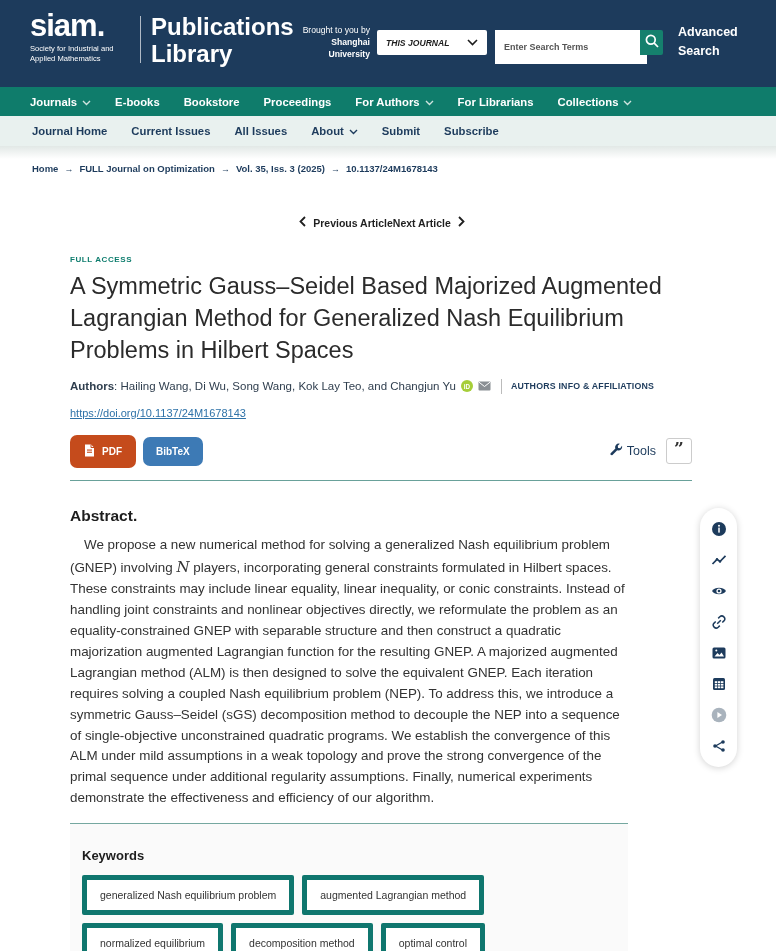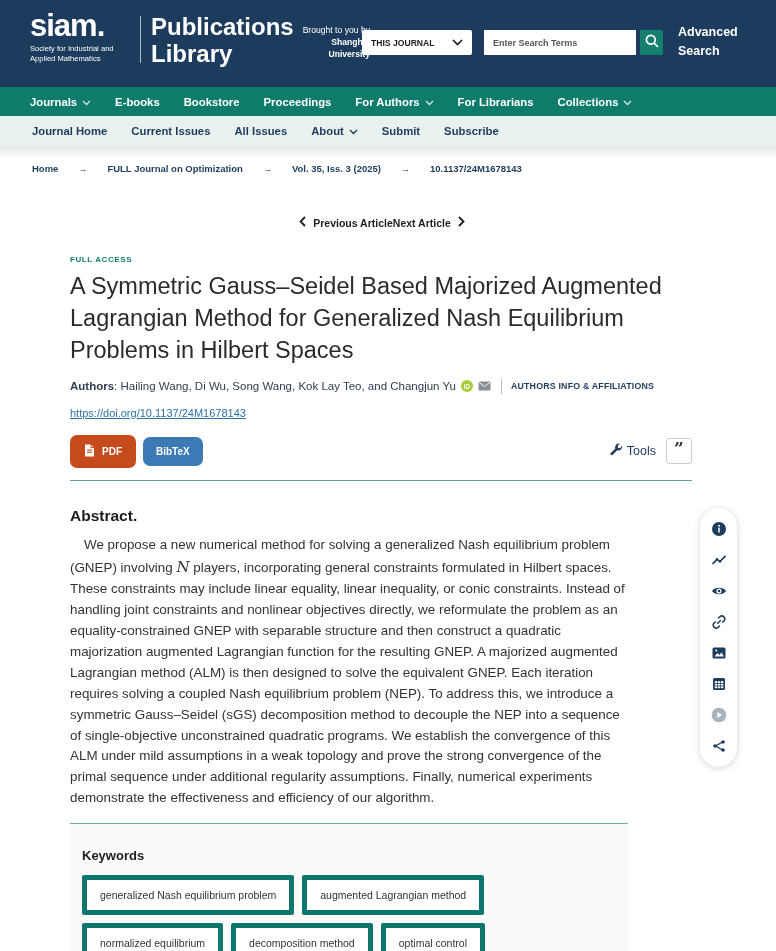--- a/index.html
+++ b/index.html
@@ -9,35 +9,35 @@
 
   
   .header { position:absolute; top:0; left:0; right:0; height:87px; background:#1d3b5c; }
   .logo { position:absolute; left:30px; top:12px; color:#fff; cursor:pointer; }
   .logo-word { font-size:31px; font-weight:bold; letter-spacing:-1px; line-height:.9; }
   .logo-tag { font-size:7.6px; margin-top:4px; line-height:1.3; }
   .header-divider { position:absolute; left:140px; top:16px; width:1px; height:47px; background:rgba(255,255,255,.65); }
   .site-title { position:absolute; left:151px; top:13px; color:#fff; font-size:24px; font-weight:bold; line-height:1.13; cursor:pointer; }
   .brought { position:absolute; left:278px; top:24px; width:92px; text-align:right; color:#fff; font-size:8.6px; line-height:1.4; }
   .brought .b { font-weight:bold; }
-  .scope-select { position:absolute; left:362px; top:30px; width:110px; height:25px; background:#fff; border:none; border-radius:2px; display:flex; align-items:center; justify-content:space-between; padding:0 9px; font-size:8.6px; font-weight:bold; color:#1d1d1d; cursor:pointer; }
-  .search-input { position:absolute; left:484px; top:30px; width:152px; height:25px; border:none; padding:0 9px; font-size:9px; font-weight:bold; color:#333; font-family:"Liberation Sans", sans-serif; }
+  .scope-select { position:absolute; left:377px; top:30px; width:110px; height:25px; background:#fff; border:none; border-radius:2px; display:flex; align-items:center; justify-content:space-between; padding:0 9px; font-size:8.6px; font-weight:bold; color:#1d1d1d; cursor:pointer;font-style:italic; }
+  .search-input { position:absolute; left:495px; top:30px; width:152px; height:34px; border:none; padding:0 9px; font-size:9px; font-weight:bold; color:#333; font-family:"Liberation Sans", sans-serif; }
   .search-input::placeholder { color:#555; opacity:1; }
   .search-btn { position:absolute; left:640px; top:30px; width:23px; height:25px; background:#15806d; border:none; display:flex; align-items:center; justify-content:center; cursor:pointer; border-radius:0 2px 2px 0; }
   .advanced { position:absolute; left:678px; top:23px; color:#fff; font-weight:bold; font-size:12.5px; line-height:1.55; cursor:pointer; }
 
   
   .nav1 { position:absolute; top:87px; left:0; right:0; height:29px; background:#0f7c6b; display:flex; align-items:center; padding-left:30px; gap:24px;text-align:right; }
   .nav1 .item { color:#fff; font-size:11.3px; font-weight:bold; display:flex; align-items:center; gap:5px; cursor:pointer; white-space:nowrap; }
   .nav2 { position:absolute; top:116px; left:0; right:0; height:30px; background:#e9f1ef; display:flex; align-items:center; padding-left:32px; gap:24px; }
   .nav2 .item { color:#1d3b5c; font-size:11.3px; font-weight:bold; display:flex; align-items:center; gap:5px; cursor:pointer; white-space:nowrap; }
   .nav-shadow { position:absolute; top:146px; left:0; right:0; height:13px; background:linear-gradient(#e2e8e6, #ffffff); }
 
   
-  .breadcrumb { position:absolute; top:163px; left:32px; font-size:9.5px; font-weight:bold; color:#1d3b5c; display:flex; gap:20px; align-items:center; }
+  .breadcrumb { position:absolute; top:163px; left:32px; font-size:9.5px; font-weight:bold; color:#1d3b5c; display:flex; gap:6px; align-items:center; }
   .breadcrumb a { cursor:pointer; }
   .bc-sep { font-weight:normal; font-size:9px; }
 
   
   .card { position:absolute; left:70px; top:200px; width:622px; }
   .article-nav { display:flex; justify-content:center; align-items:center; margin-top:16px; padding:0 6px 0 8px; font-size:10.5px; font-weight:bold; color:#1f1f1f; }
   .article-nav .nav-link { display:flex; align-items:center; gap:7px; cursor:pointer; }
   .badge { margin-top:26px; color:#0e7d6e; font-size:8px; font-weight:bold; letter-spacing:.6px; }
   .title { margin-top:7px; font-size:23.5px; color:#2b2b2b; line-height:1.36; font-weight:400; }
   .authors { margin-top:12px; font-size:11.5px; color:#2f3e4e; display:flex; align-items:center; flex-wrap:wrap; }

